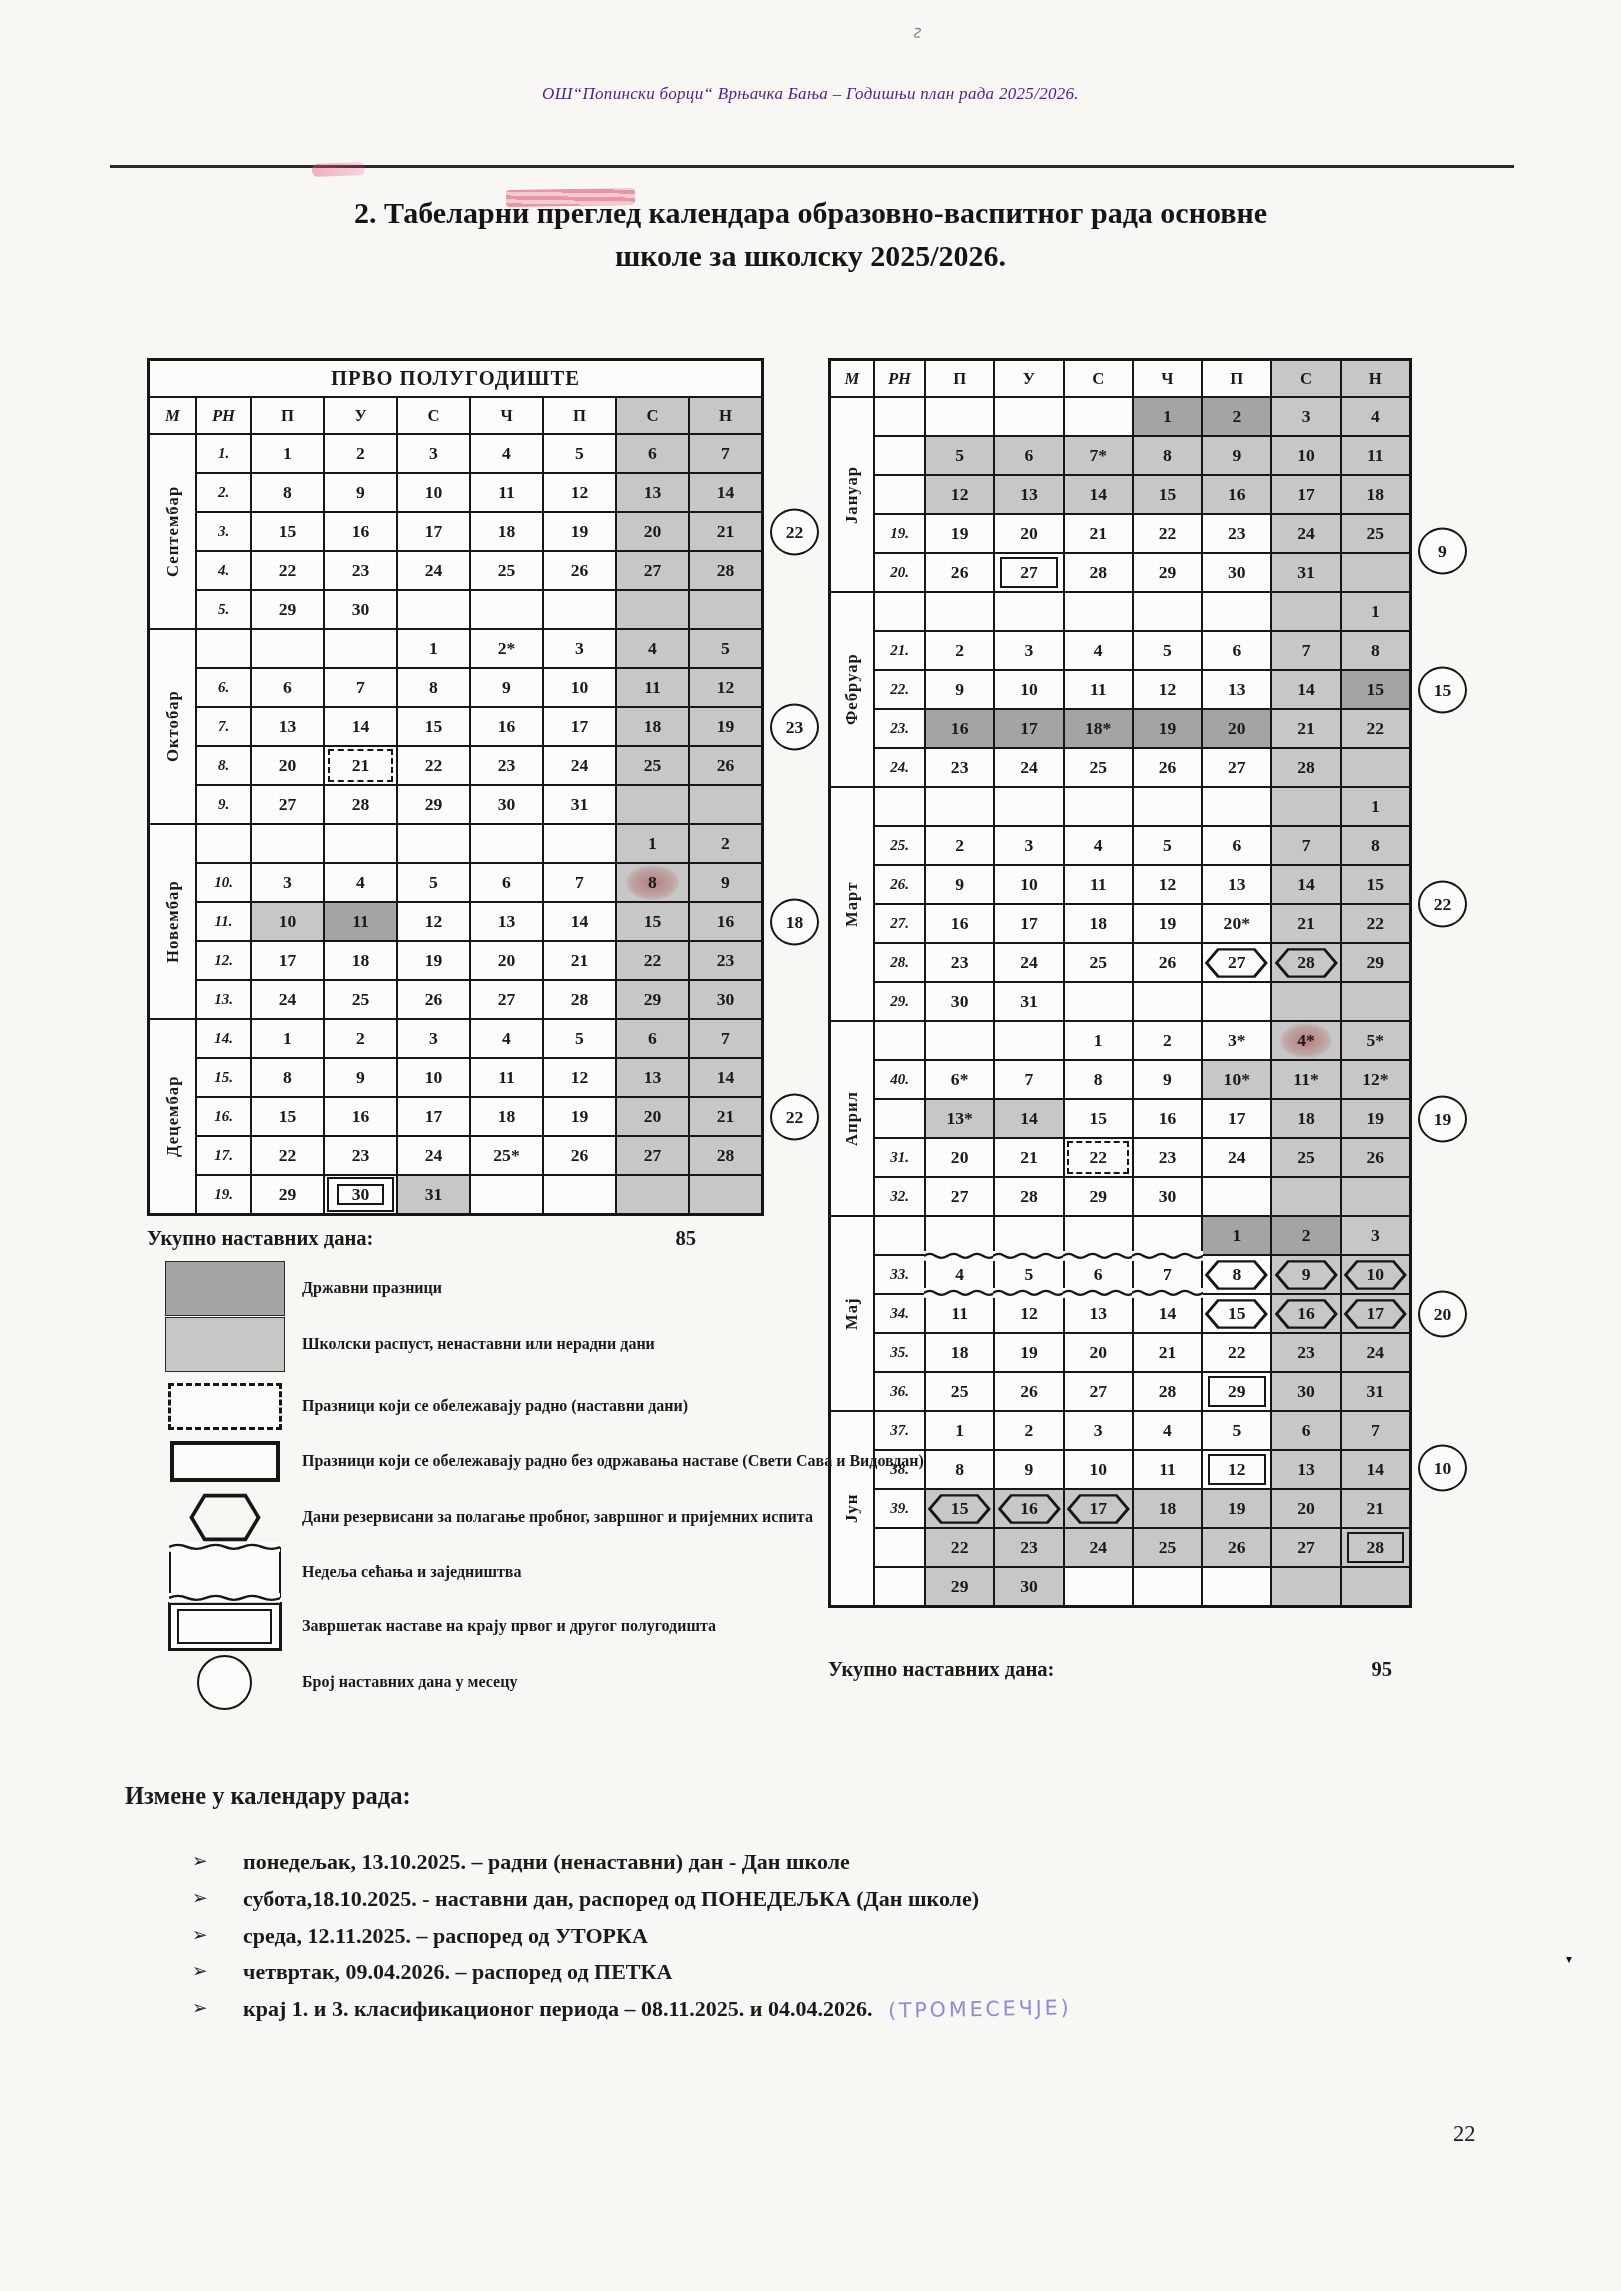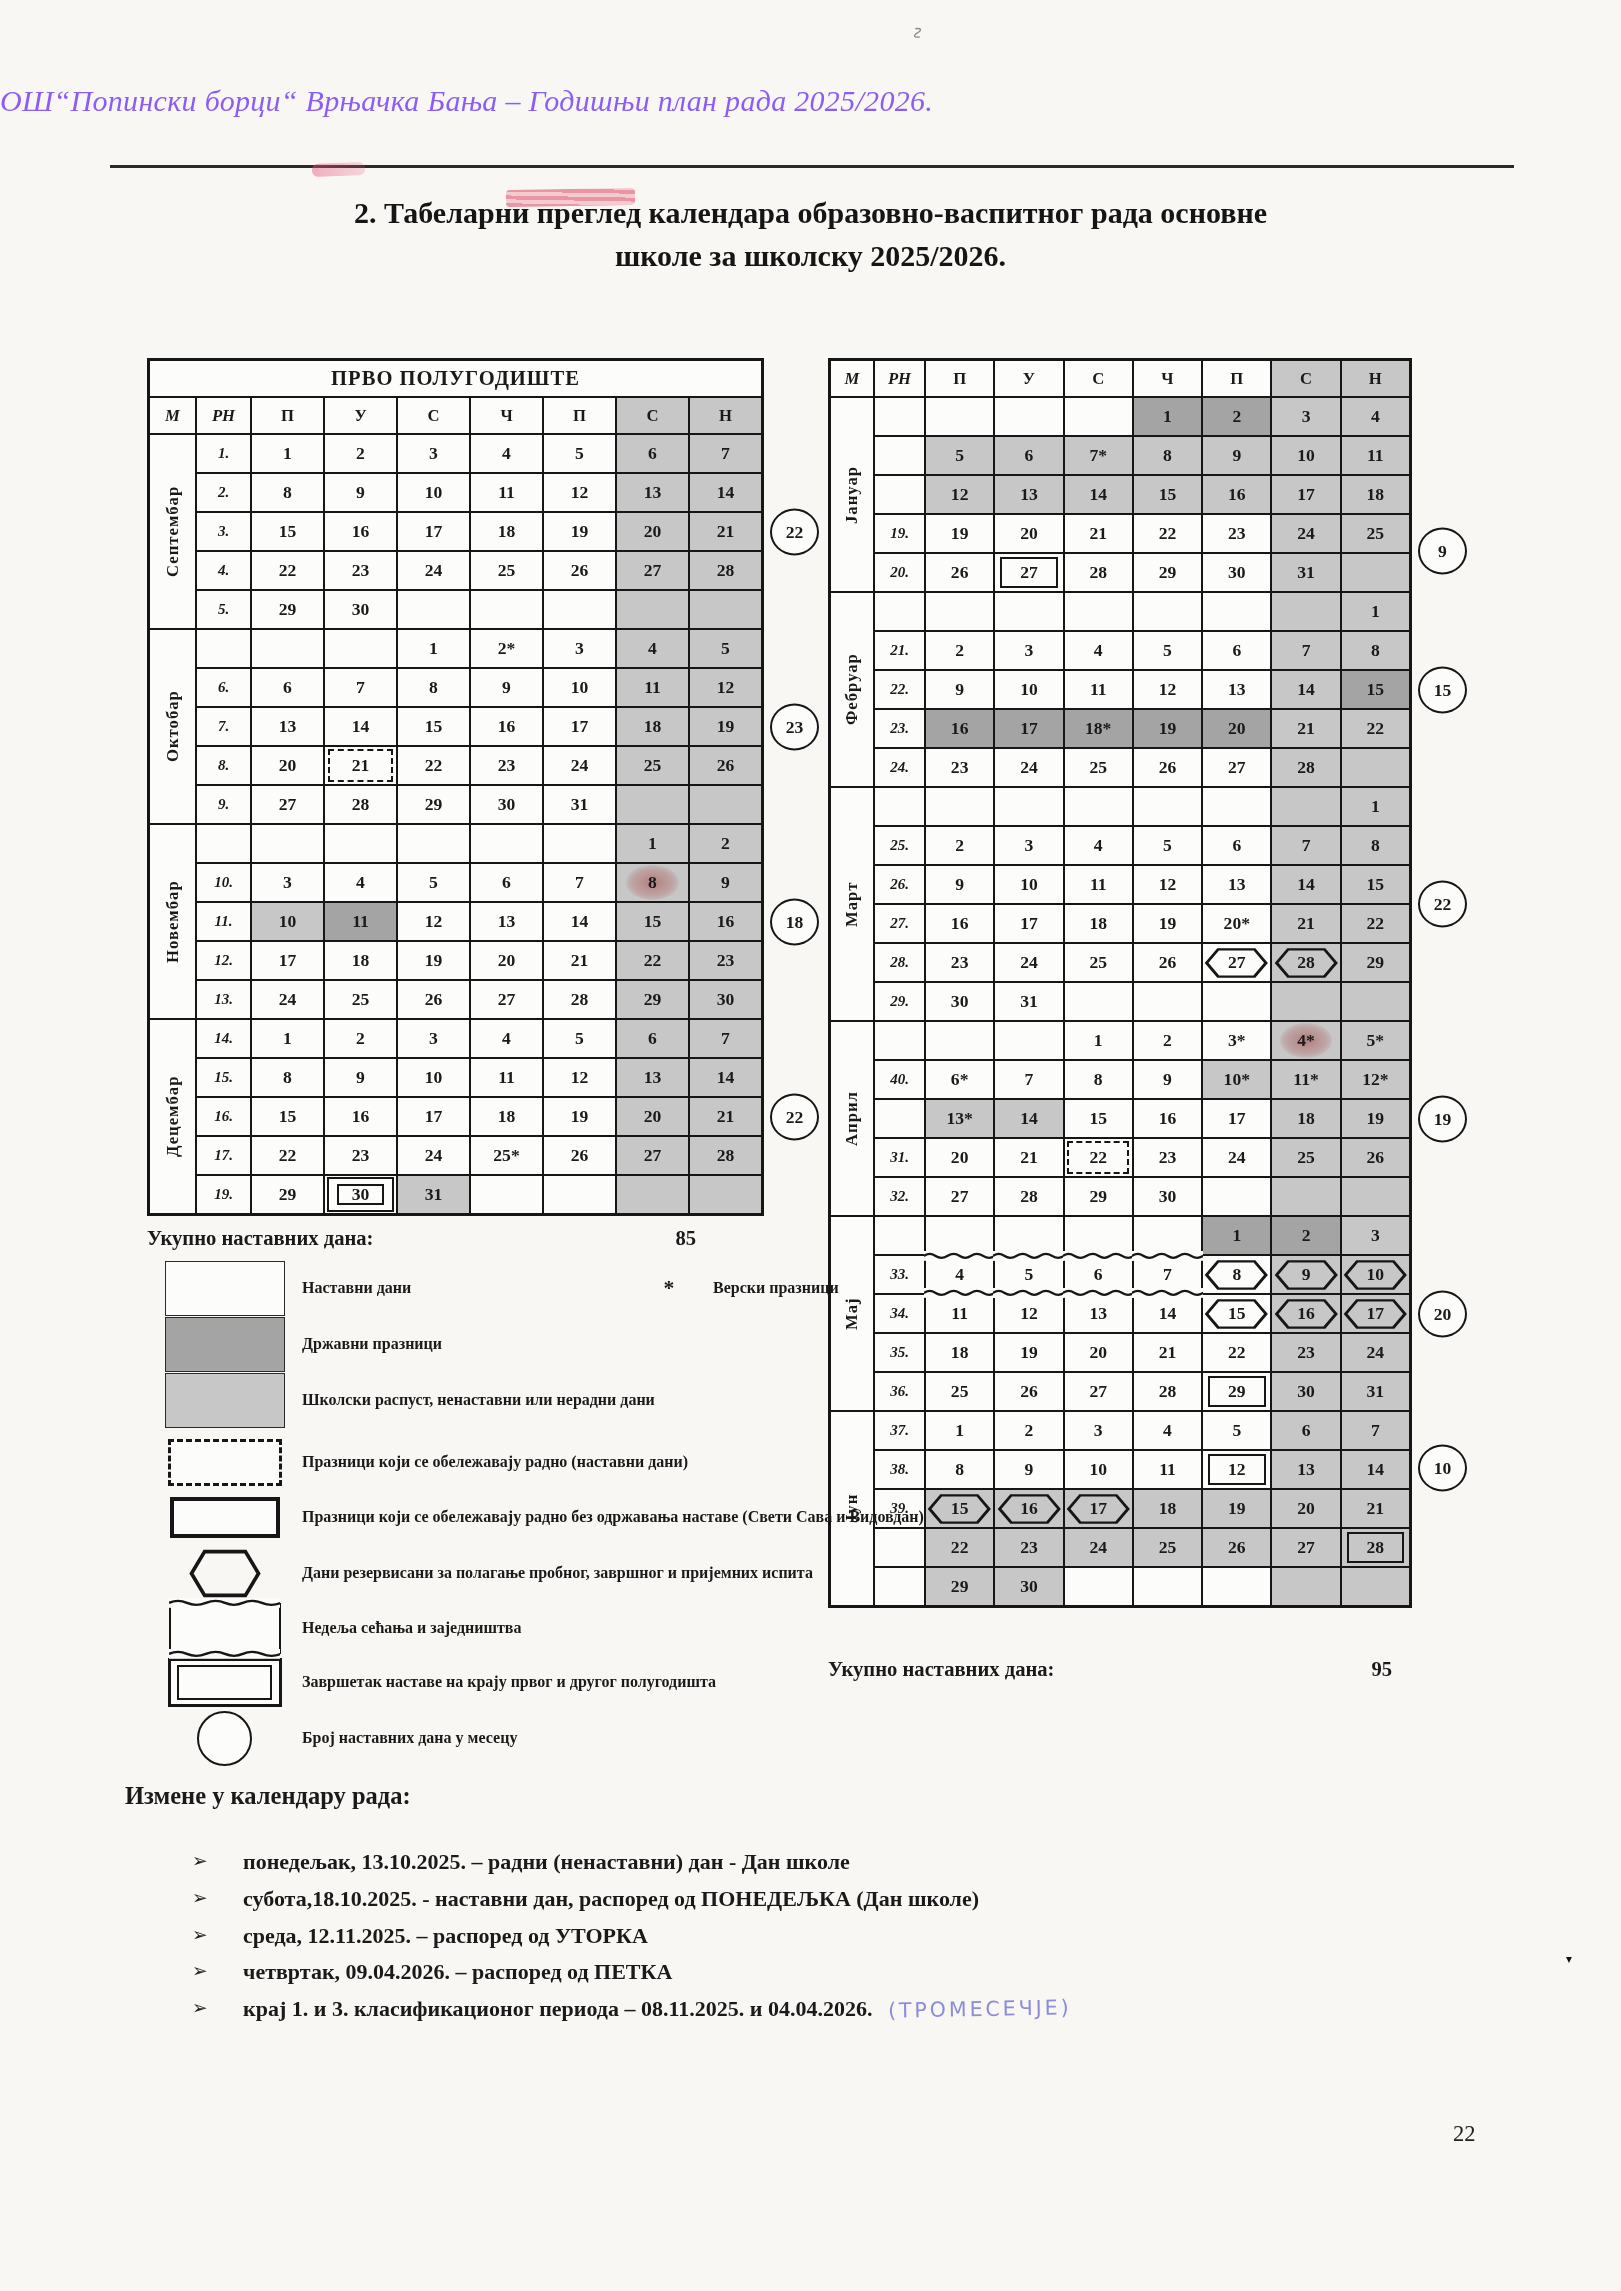--- a/index.html
+++ b/index.html
@@ -6,22 +6,22 @@
   body{
     width:1621px;height:2292px;position:relative;
     background:#f8f7f4;
     font-family:"Liberation Serif", serif;
     color:#1a1a1a;
     overflow:hidden;
   }
   .abs{position:absolute;}
   
   .doc-header{
-    left:0;top:84px;width:1621px;text-align:left;
-    font-style:italic;font-size:30px;color:#8b5cf6;letter-spacing:0.3px;
+    left:0;top:84px;width:1621px;text-align:center;
+    font-style:italic;font-size:17px;color:#4c1d95;letter-spacing:0.3px;
   }
   .head-rule{left:110px;top:165px;width:1404px;height:2.9px;background:#2a2a2a;}
   .doc-title{
     left:0;top:192px;width:1621px;text-align:center;
     font-weight:bold;font-size:30px;line-height:1.42;color:#151515;
   }
   .pink-mark1{left:312px;top:163px;width:53px;height:12.7px;border-radius:5.9px;
     background:linear-gradient(90deg,rgba(231,84,121,.45),rgba(231,84,121,.2));transform:rotate(-2deg);}
   .pink-mark2{left:506px;top:189px;width:129px;height:16.7px;border-radius:3.9px;
     background:repeating-linear-gradient(2deg,rgba(222,50,84,.5) 0 3.9px,rgba(222,50,84,.22) 3.9px 7.8px);transform:rotate(-1deg);}
@@ -1390,30 +1390,20 @@
   <span>Укупно наставних дана:</span>
   <span>85</span>
 </div>
 <div class="abs total-line total-second">
   <span>Укупно наставних дана:</span>
   <span>95</span>
 </div>
 
 <div class="abs legend">
   <div id="legend-items">
-      <div class="legend-item it1">
-        <div class="licon">
-          <div class="sw white"></div>
-        </div>
-        <div class="lrow1">
-          <div class="llabel">Наставни дани</div>
-          <div class="lstar">*</div>
-          <div class="llabel">Верски празници</div>
-        </div>
-      </div>
       <div class="legend-item it2">
         <div class="licon">
           <div class="sw dark"></div>
         </div>
         <div class="llabel">Државни празници</div>
       </div>
       <div class="legend-item it3">
         <div class="licon">
           <div class="sw light"></div>
         </div>

